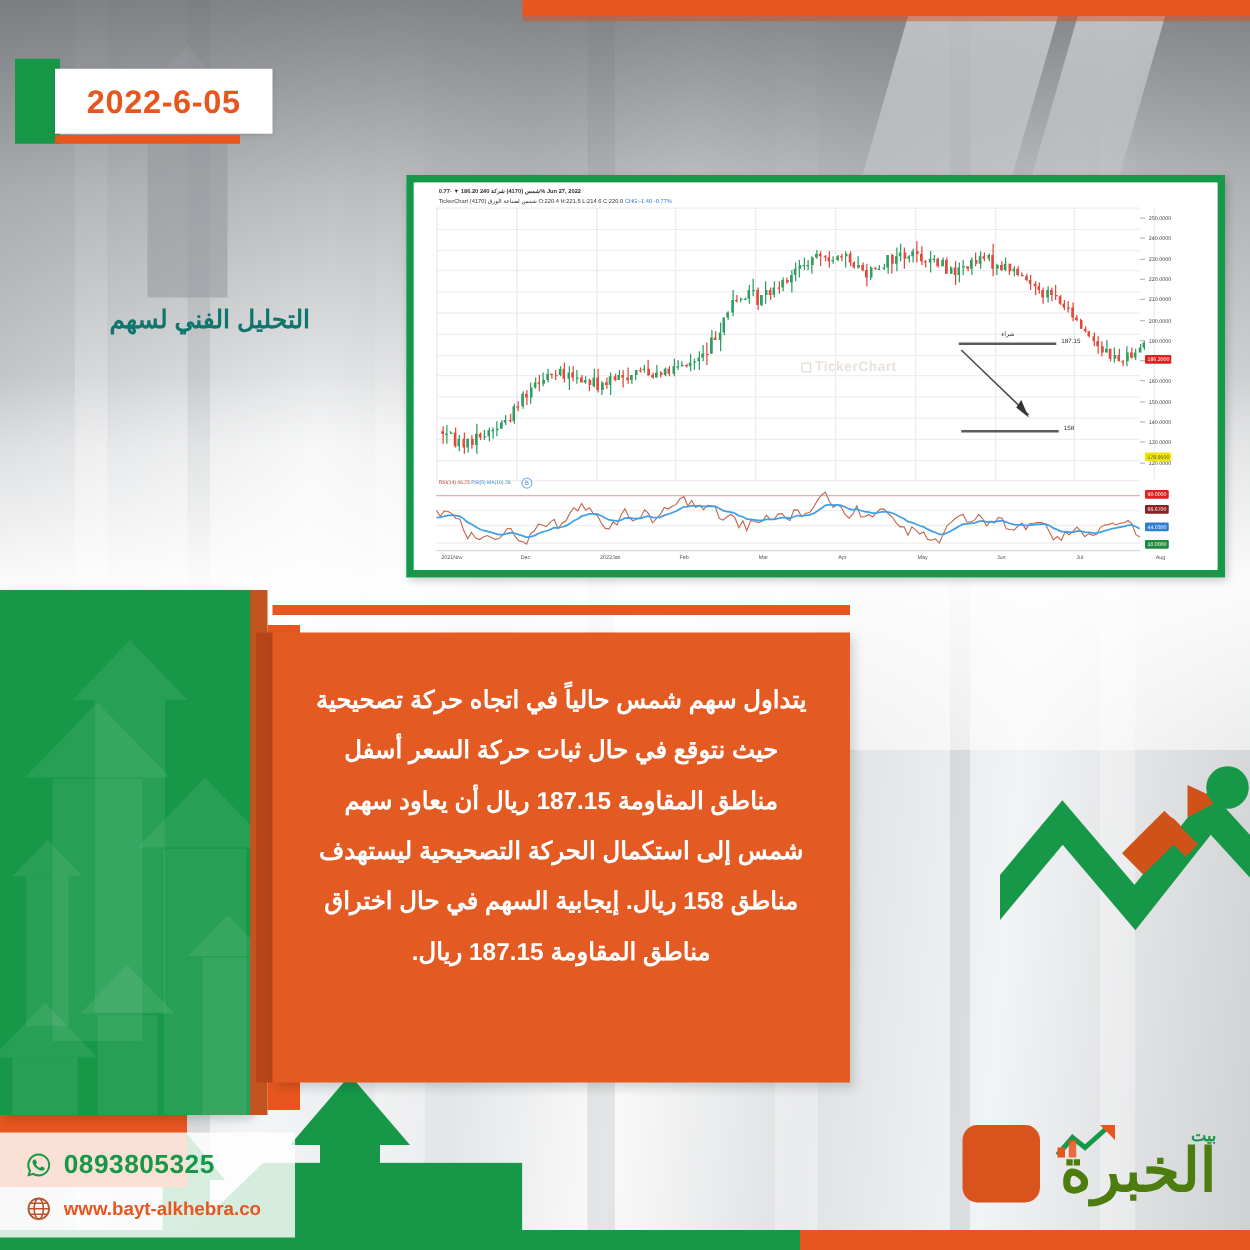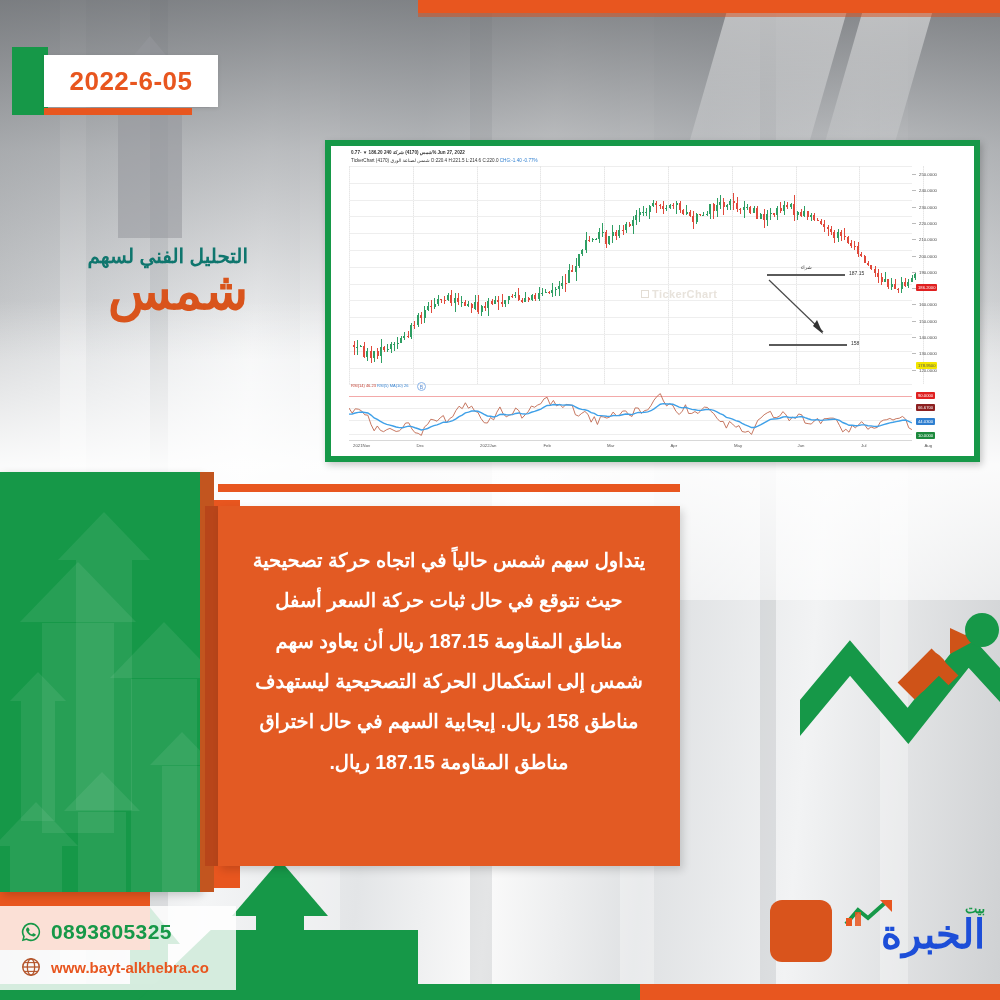--- a/index.html
+++ b/index.html
@@ -161,21 +161,21 @@
   #contact-phone { left:20px; top:920px; z-index:7;}
   #contact-web   { left:20px; top:956px; z-index:7;}
   #contact-phone .txt { color:#169848; font-size:21px; font-weight:bold; letter-spacing:.4px;}
   #contact-web   .txt { color:#e8561f; font-size:15px; font-weight:bold; }
   .ic { width:22px; height:22px; }
 
   
   #logo-square { position:absolute; left:770px; top:900px; width:62px; height:62px; background:#d9541c; border-radius:12px; z-index:5;}
   #logo-wrap { position:absolute; left:848px; top:902px; z-index:6; direction:rtl; text-align:right;}
   #logo-top { color:#169848; font-size:13px; font-weight:bold; line-height:1; letter-spacing:1px;}
-  #logo-main{ color:#1d4ed8; font-size:40px; font-weight:bold; line-height:1; margin-top:-1px;margin-left:33px;}
+  #logo-main{ color:#4d7c0f; font-size:48px; font-weight:bold; line-height:1; margin-top:-1px;}
   #logo-arrow{ position:absolute; left:-6px; top:-4px; }
 </style>
 </head>
 <body>
 
 <div id="bg-layer">
   <div class="bg-grad"></div>
   <div class="bg-stripe" style="left:60px;width:26px;"></div>
   <div class="bg-stripe dk" style="left:150px;width:18px;"></div>
   <div class="bg-stripe" style="left:300px;width:40px;"></div>
@@ -194,21 +194,20 @@
 <div id="top-orange-bar2"></div>
 
 <div id="date-block"></div>
 <div id="date-badge">
   <span>2022-6-05</span>
 </div>
 <div id="date-underline"></div>
 
 <div id="title-wrap">
   <div id="title-sub">التحليل الفني لسهم</div>
-  <div id="title-main">شمس</div>
 </div>
 
 <div id="chart-card">
   <div id="chart-inner">
 
     <div class="chart-hdr">
       <div class="ln sym">شمس (4170)  شركة  240   186.20   ▼  -0.77%   Jun 27, 2022</div>
       <div class="ln">
         <span>TickerChart شمس لصناعة الورق (4170)  O:220.4  H:221.5  L:214.6  C:220.0</span>
         <span class="blue">CHG:-1.40   -0.77%</span>

